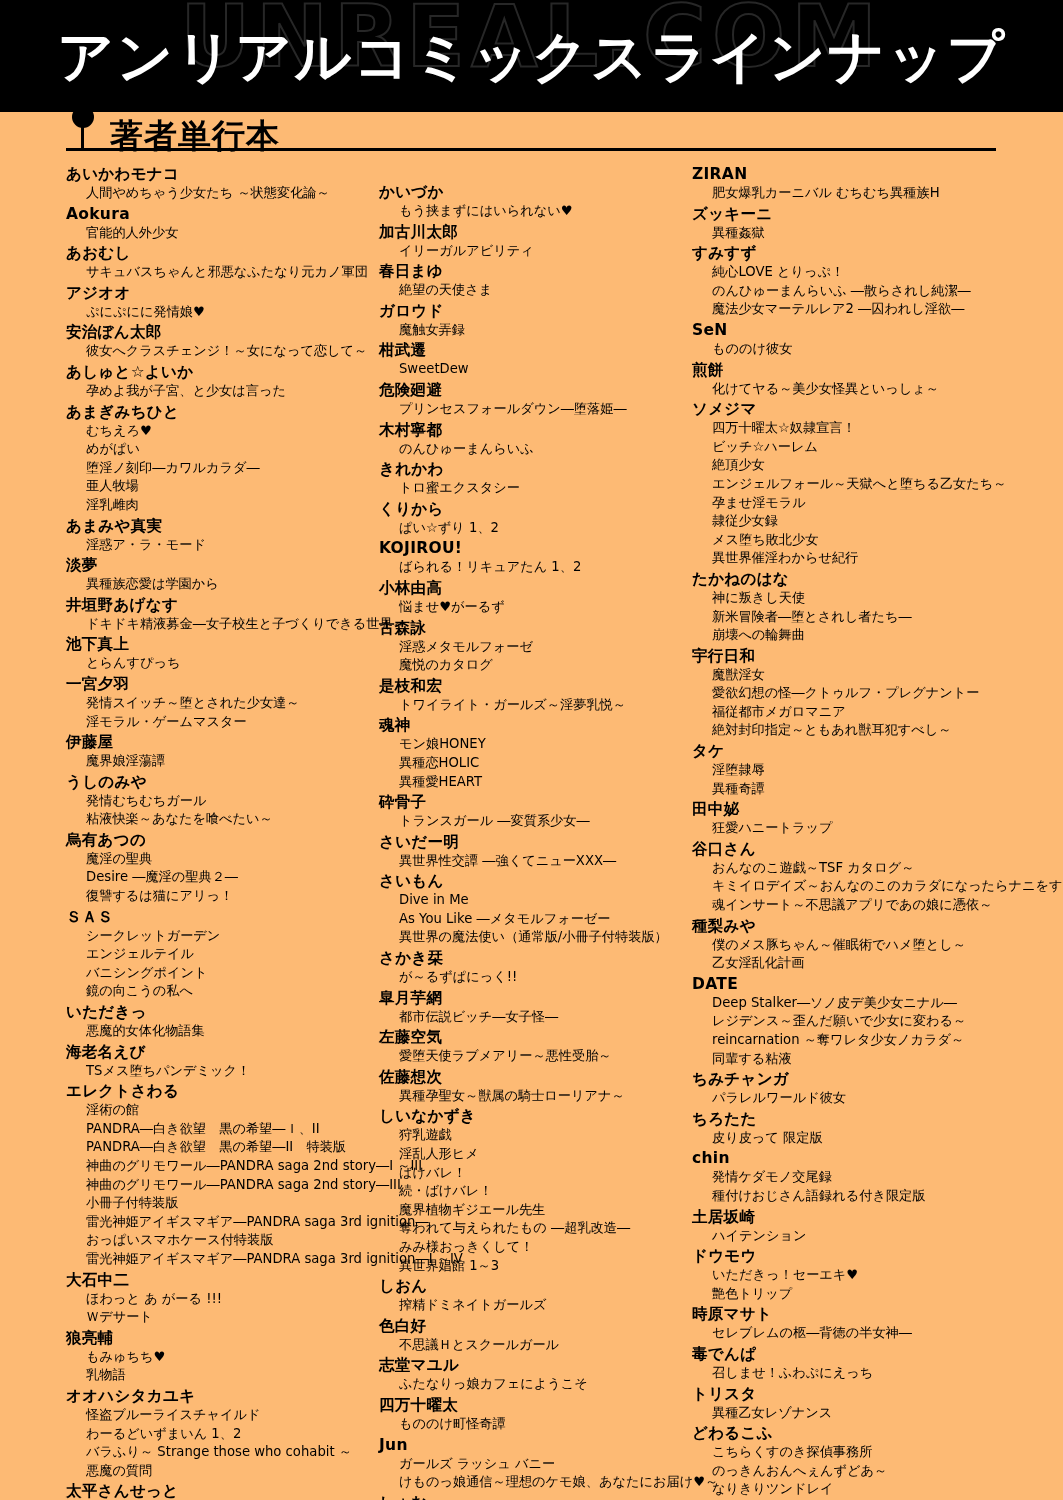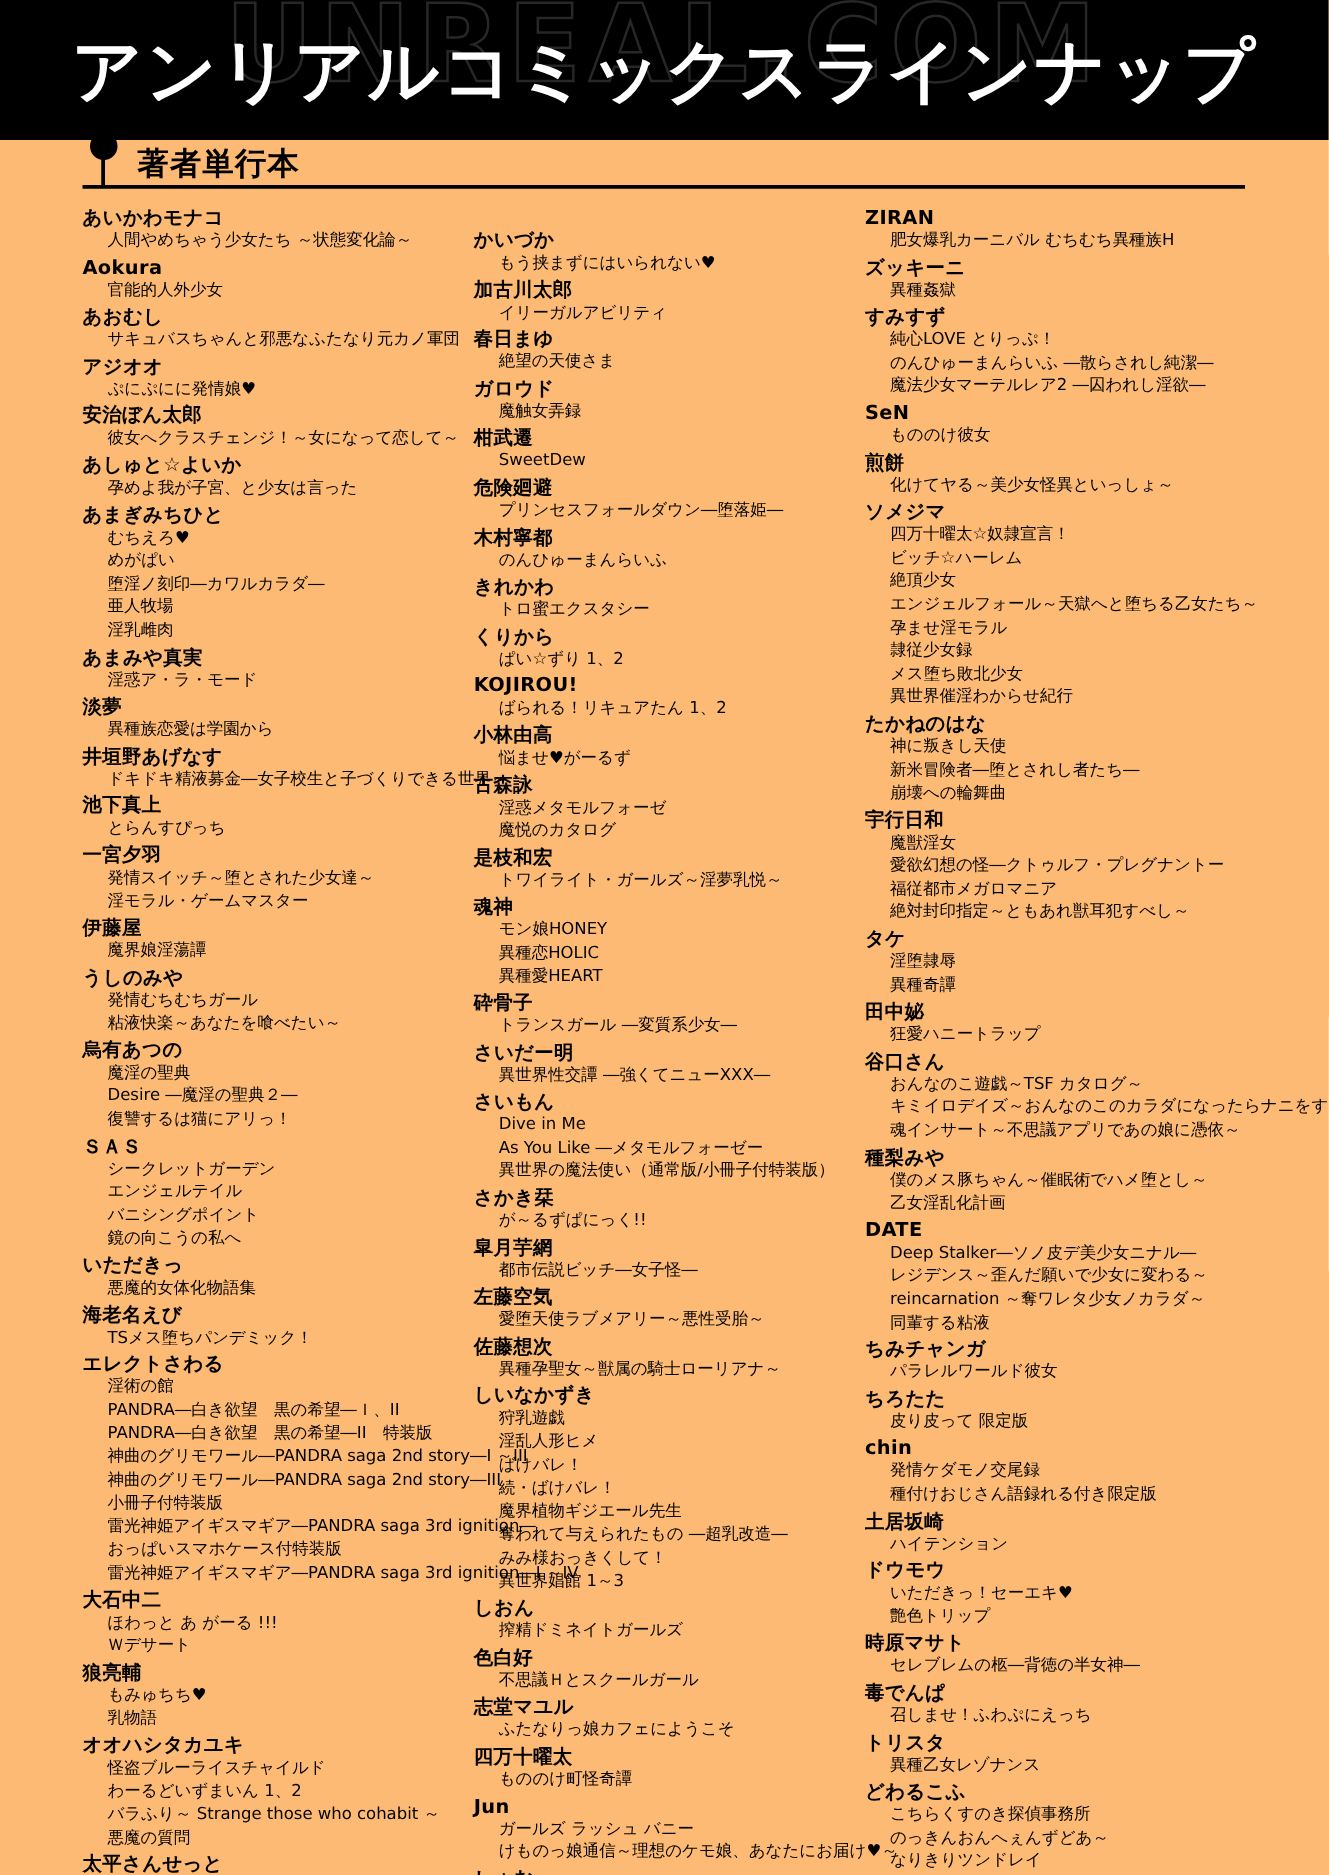--- a/index.html
+++ b/index.html
@@ -52,21 +52,21 @@
   .section-head .dot{
     position:absolute;left:6px;top:-12px;width:22px;height:22px;border-radius:50%;
     background:#000;
   }
   .section-head .stem{
     position:absolute;left:15px;top:4px;width:3px;height:26px;background:#000;
     transform:rotate(0deg);
   }
   .section-head .label{
     position:absolute;left:44px;top:-4px;
-    font-size:25px;font-weight:bold;color:#000;letter-spacing:1px;
+    font-size:33px;font-weight:bold;color:#000;letter-spacing:1px;
     white-space:nowrap;
   }
   
   .columns{
     position:absolute;left:66px;top:163px;width:940px;height:1320px;
     display:flex;
     gap:0px;
   }
   .col{width:305px;padding-right:8px;}
   .col:nth-child(2){width:305px;margin-top:18px;}

